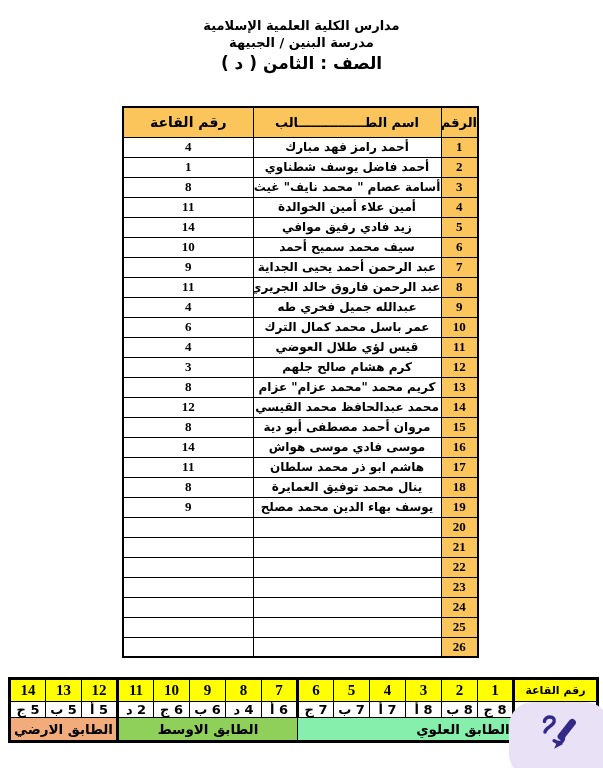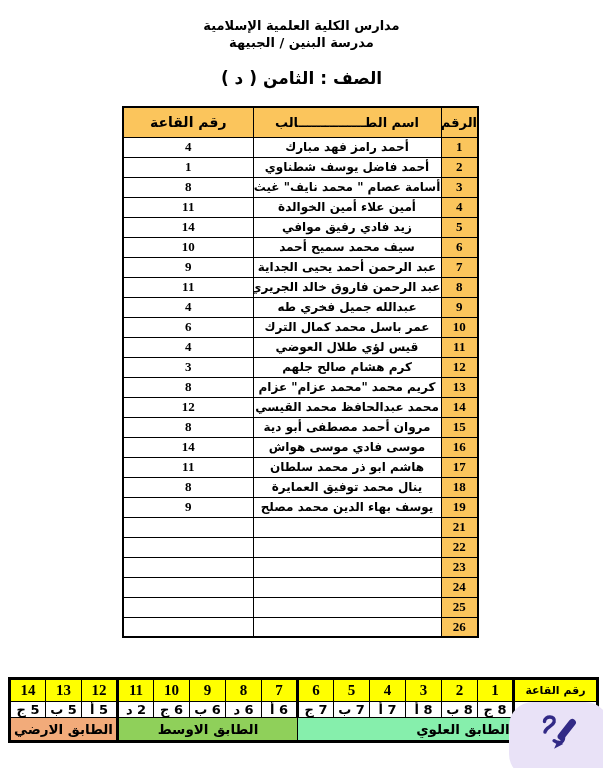--- a/index.html
+++ b/index.html
@@ -6,21 +6,21 @@
     --gold:#FBC55C; --yellow:#FFFF00; --peach:#F2AB7A; --green:#8FD05A;
     --fab-bg:#E9E2F7; --fab-icon:#322A86;
   }
   *{box-sizing:border-box; margin:0; padding:0;}
   body{background:#fff; font-family:"DejaVu Sans", sans-serif;}
   .page{position:relative; width:603px; height:768px; background:#ffffff; overflow:hidden;}
 
   
   .doc-header{position:absolute; top:17px; left:0; width:100%; text-align:center; direction:rtl;}
   .h1{font-size:13px; font-weight:bold; line-height:17px; color:#000;}
-  .h2{font-size:17px; font-weight:bold; margin-top:17px; color:#000; direction:rtl;}
+  .h2{font-size:17px; font-weight:bold; margin-top:2px; color:#000; direction:rtl;}
 
   
   table{border-collapse:collapse; position:absolute; table-layout:fixed;}
   .students{left:122px; top:106px; width:355px; border:2px solid #000;}
   .students th,.students td{border:1px solid #000; overflow:hidden; white-space:nowrap; color:#000;}
   .students thead th{background:var(--gold); height:30px; font-weight:bold; font-size:13px; text-align:center;}
   .students th.c-serial{width:37px;}
   .students th.c-name{width:188px;}
   .students th.c-room{width:130px; font-size:14px;}
   .students td{height:20px; text-align:center;}
@@ -150,20 +150,25 @@
         </tr>
         <tr>
           <td class="serial">18</td>
           <td class="name">ينال محمد توفيق العمايرة</td>
           <td class="room">8</td>
         </tr>
         <tr>
           <td class="serial">19</td>
           <td class="name">يوسف بهاء الدين محمد مصلح</td>
           <td class="room">9</td>
+        </tr>
+        <tr>
+          <td class="serial">20</td>
+          <td class="name"></td>
+          <td class="room"></td>
         </tr>
         <tr>
           <td class="serial">21</td>
           <td class="name"></td>
           <td class="room"></td>
         </tr>
         <tr>
           <td class="serial">22</td>
           <td class="name"></td>
           <td class="room"></td>
@@ -212,21 +217,21 @@
         </tr>
     <tr>
       <td class="cls-cell lblw thickL"></td>
     <td class="cls-cell">8 ج</td>
           <td class="cls-cell">8 ب</td>
           <td class="cls-cell">8 أ</td>
           <td class="cls-cell">7 أ</td>
           <td class="cls-cell">7 ب</td>
           <td class="cls-cell thickL">7 ج</td>
           <td class="cls-cell">6 أ</td>
-          <td class="cls-cell">6 د</td>
+          <td class="cls-cell">4 د</td>
           <td class="cls-cell">6 ب</td>
           <td class="cls-cell">6 ج</td>
           <td class="cls-cell thickL">2 د</td>
           <td class="cls-cell">5 أ</td>
           <td class="cls-cell">5 ب</td>
           <td class="cls-cell">5 ج</td>
         </tr>
     <tr>
           <td class="floor-cell" colspan="7" style="background: #86efac; padding-left: 32px;">الطابق العلوي</td>
           <td class="floor-cell thickL" colspan="5" style="background: rgb(143, 208, 90);">الطابق الاوسط</td>

